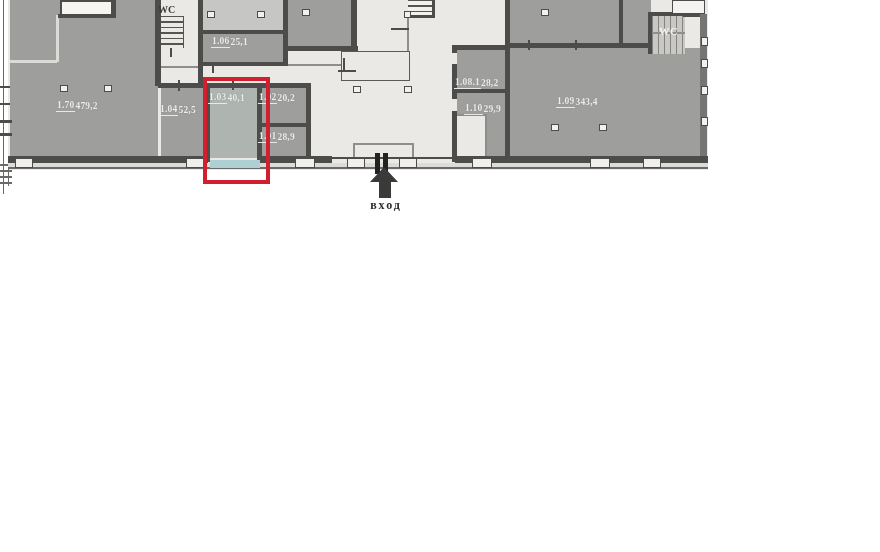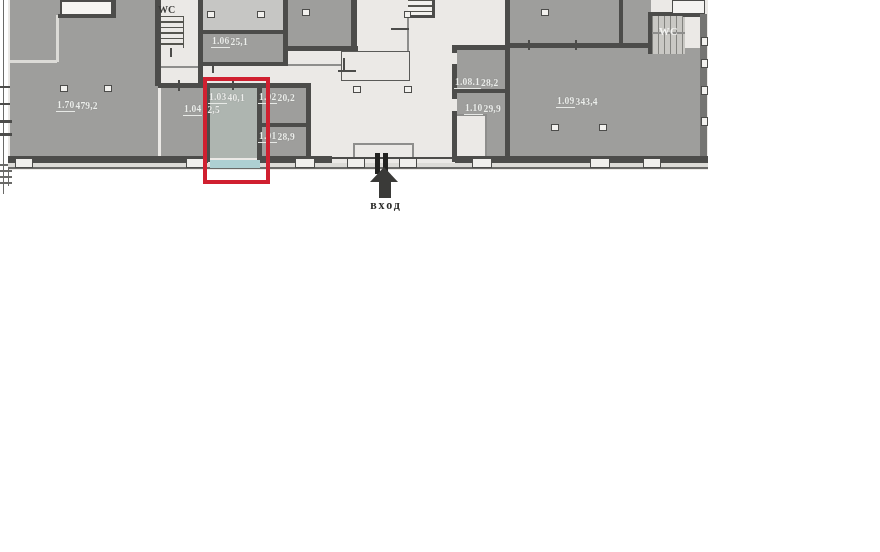--- a/index.html
+++ b/index.html
@@ -101,21 +101,21 @@
 
   <div class="a wall" style="left:158px;top:83px;width:153px;height:5px;"></div>
   <div class="a wall" style="left:205px;top:83px;width:5px;height:79px;"></div>
   <div class="a wall" style="left:257px;top:83px;width:5px;height:79px;"></div>
   <div class="a wall" style="left:306px;top:83px;width:5px;height:79px;"></div>
   <div class="a wall" style="left:261px;top:123px;width:50px;height:4px;"></div>
   <div class="a tick" style="left:178px;top:80px;width:2px;height:11px;"></div>
   <div class="a tick" style="left:232px;top:79px;width:2px;height:11px;"></div>
 
   <div class="a room" style="left:161px;top:88px;width:44px;height:70px;z-index:1;"></div>
-  <div class="a lbl" style="left:159px;top:104px;width:48px;padding-left:24px;">
+  <div class="a lbl" style="left:159px;top:104px;width:48px;">
     <span class="num">1.04</span>
     <span>52,5</span>
   </div>
 
   <div class="a room-sel" style="left:210px;top:88px;width:47px;height:70px;z-index:1;"></div>
   <div class="a lbl" style="left:208px;top:92px;width:50px;">
     <span class="num">1.03</span>
     <span>40,1</span>
   </div>
 

